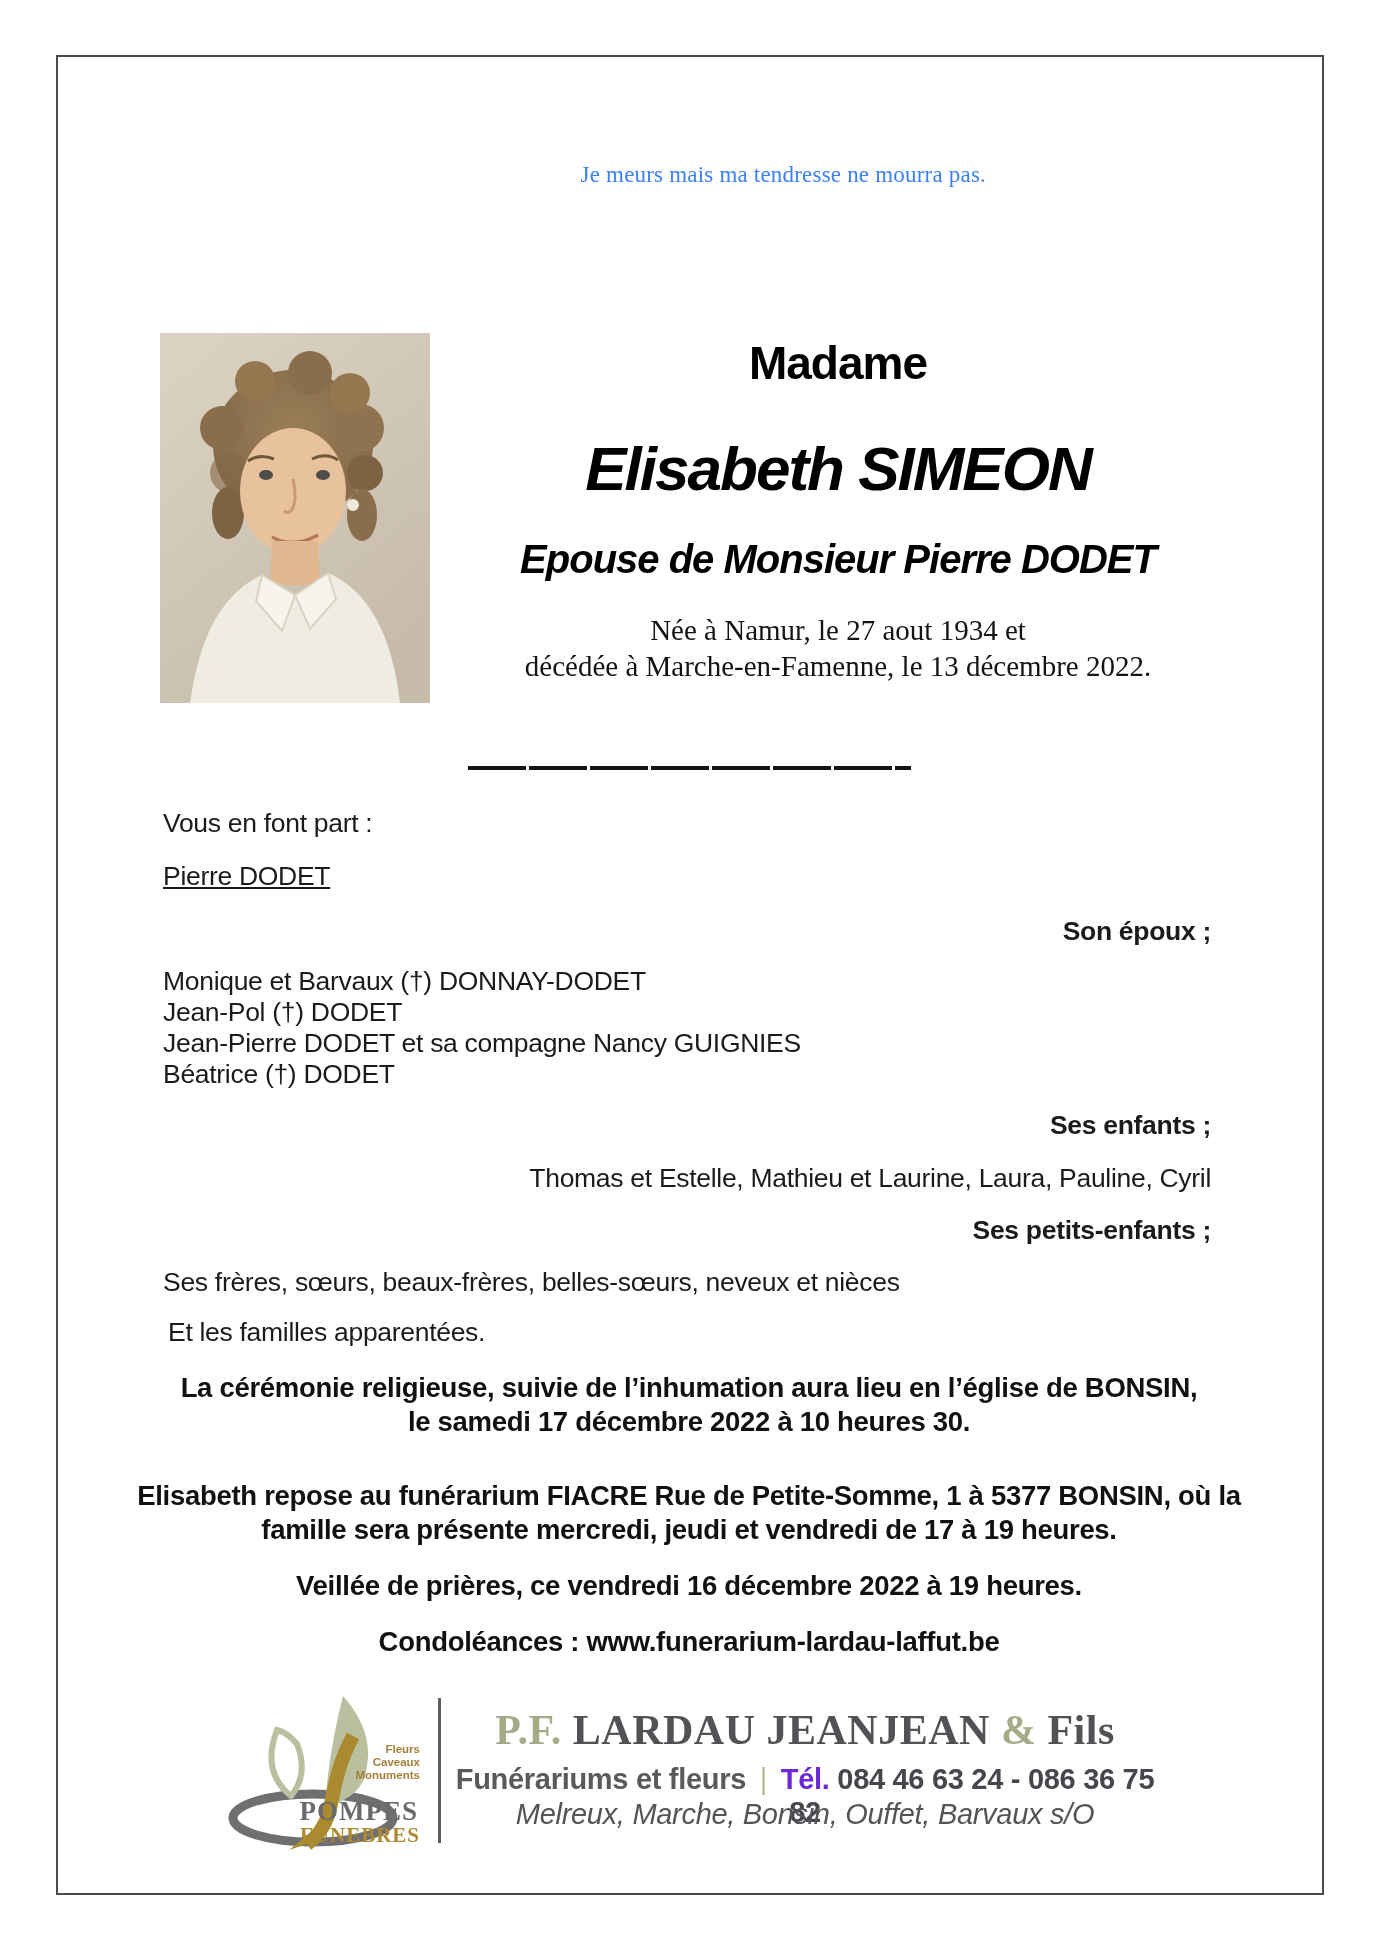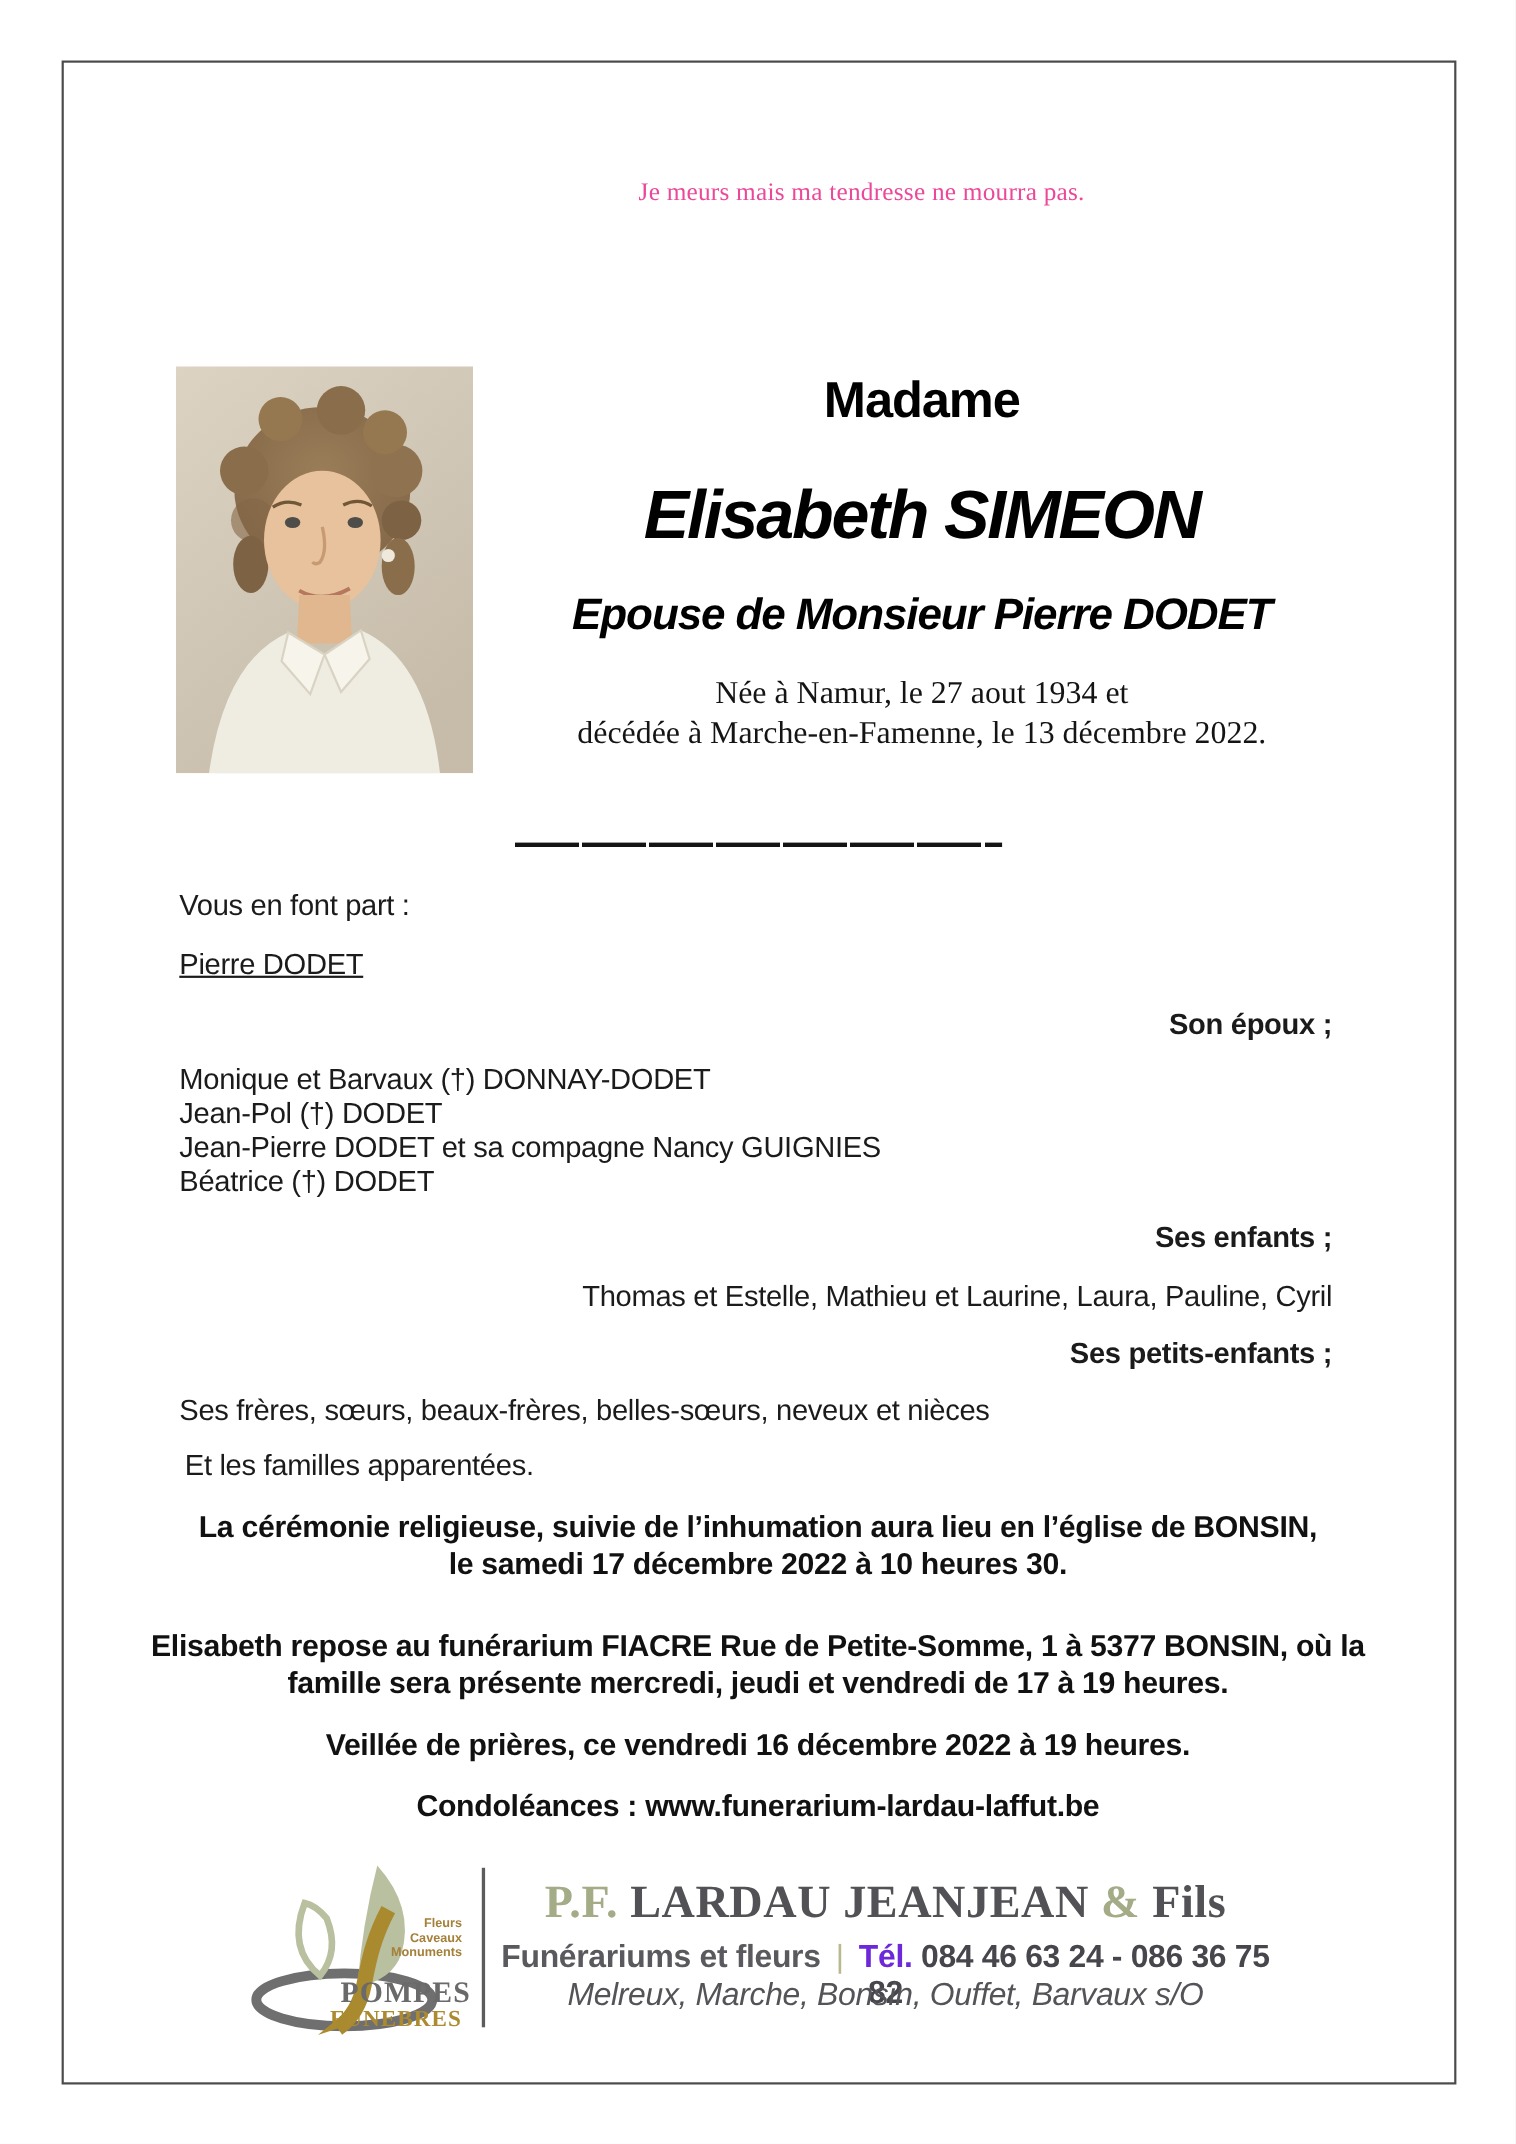--- a/index.html
+++ b/index.html
@@ -8,21 +8,21 @@
     background:#ffffff;overflow:hidden;
     font-family:"Liberation Sans",sans-serif;color:#1b1b1b;
   }
   .frame{
     position:absolute;left:56px;top:55px;width:1264px;height:1836px;
     border:2px solid #4b4b4b;
   }
   
   .quote{
     position:absolute;top:160px;right:392px;text-align:right;
-    font-family:cursive;font-size:23px;color:#ec4899;letter-spacing:0.2px;
+    font-family:cursive;font-size:23px;color:#3b82f6;letter-spacing:0.2px;
   }
   .quote-line1{line-height:30px;}
   .quote-line2{margin-top:27px;line-height:30px;}
   
   .portrait{position:absolute;left:160px;top:333px;width:270px;height:370px;}
   
   .title-block{position:absolute;left:426px;top:338px;width:824px;text-align:center;color:#000;}
   .t-madame{font-size:46px;font-weight:bold;letter-spacing:-1px;line-height:50px;}
   .t-name{font-size:62px;font-weight:bold;font-style:italic;letter-spacing:-2px;margin-top:48px;line-height:66px;}
   .t-epouse{font-size:40px;font-weight:bold;font-style:italic;letter-spacing:-1px;margin-top:34px;line-height:46px;}
@@ -47,21 +47,21 @@
   
   .ceremony{position:absolute;left:120px;top:1371px;width:1138px;text-align:center;
     font-weight:bold;font-size:27.5px;line-height:34px;letter-spacing:-0.3px;color:#111;}
   .c-repose{margin-top:40px;}
   .c-vigil{margin-top:22px;}
   .c-condol{margin-top:22px;}
   
   .logo-svg{position:absolute;left:225px;top:1692px;width:200px;height:160px;}
   .logo-small{position:absolute;left:330px;top:1743px;width:90px;text-align:right;
     font-size:11.5px;line-height:13px;font-weight:bold;color:#a5803a;}
-  .logo-pompes{position:absolute;left:304px;top:1796px;width:124px;text-align:right;
+  .logo-pompes{position:absolute;left:294px;top:1796px;width:124px;text-align:right;
     font-family:"Liberation Serif",serif;font-weight:bold;font-size:27px;letter-spacing:1px;color:#6a6a6a;}
   .logo-funebres{position:absolute;left:296px;top:1823px;width:124px;text-align:right;
     font-family:"Liberation Serif",serif;font-weight:bold;font-size:21px;letter-spacing:1px;color:#ab8a30;}
   .footer-divider{position:absolute;left:438px;top:1698px;width:3px;height:145px;background:#5c5c5c;}
   .company{position:absolute;left:448px;top:1706px;width:714px;text-align:center;
     font-family:"Liberation Serif",serif;font-weight:bold;font-size:42px;letter-spacing:0.5px;color:#515156;}
   .company .sage{color:#a3ab87;}
   .services{position:absolute;left:448px;top:1763px;width:714px;text-align:center;
     font-size:29px;font-weight:bold;letter-spacing:-0.3px;color:#5a5a5e;}
   .services .pipe{color:#b9b98f;font-weight:normal;padding:0 6px;}

